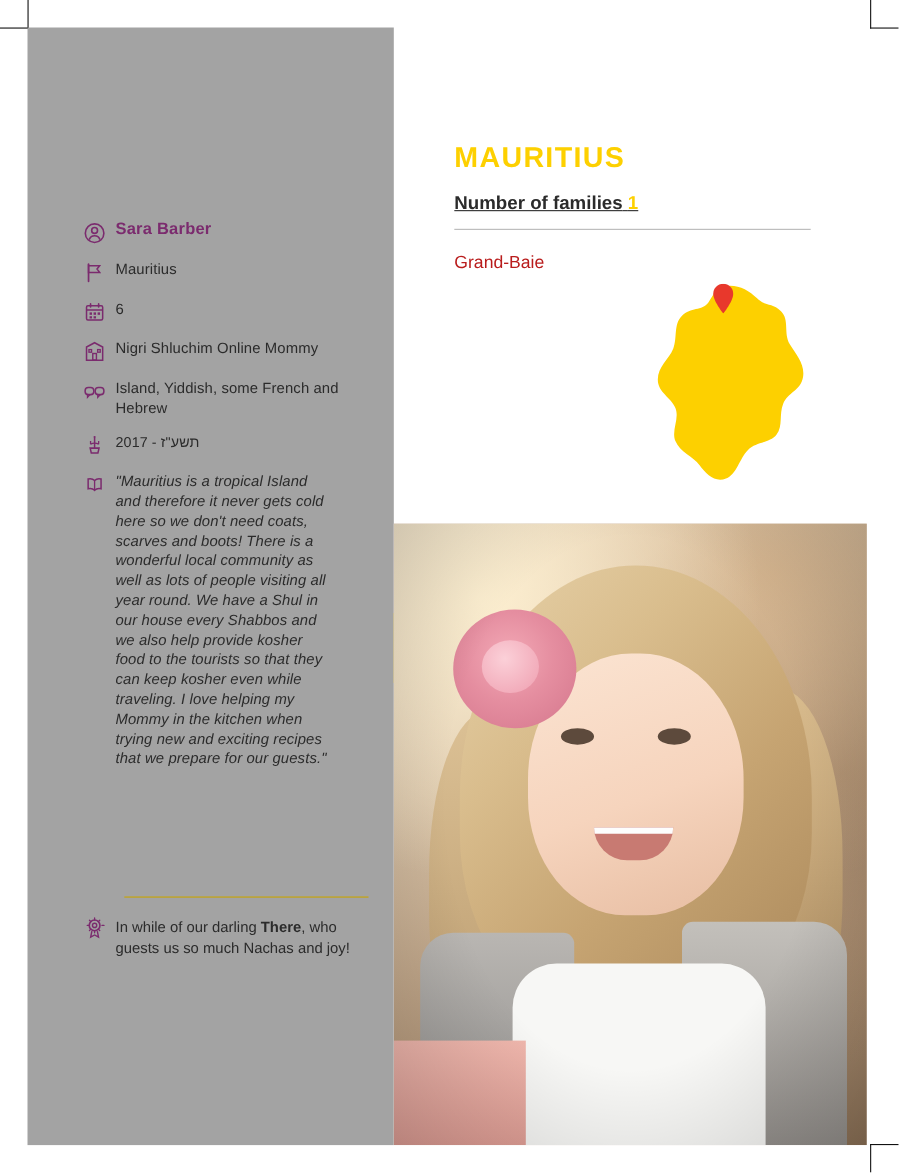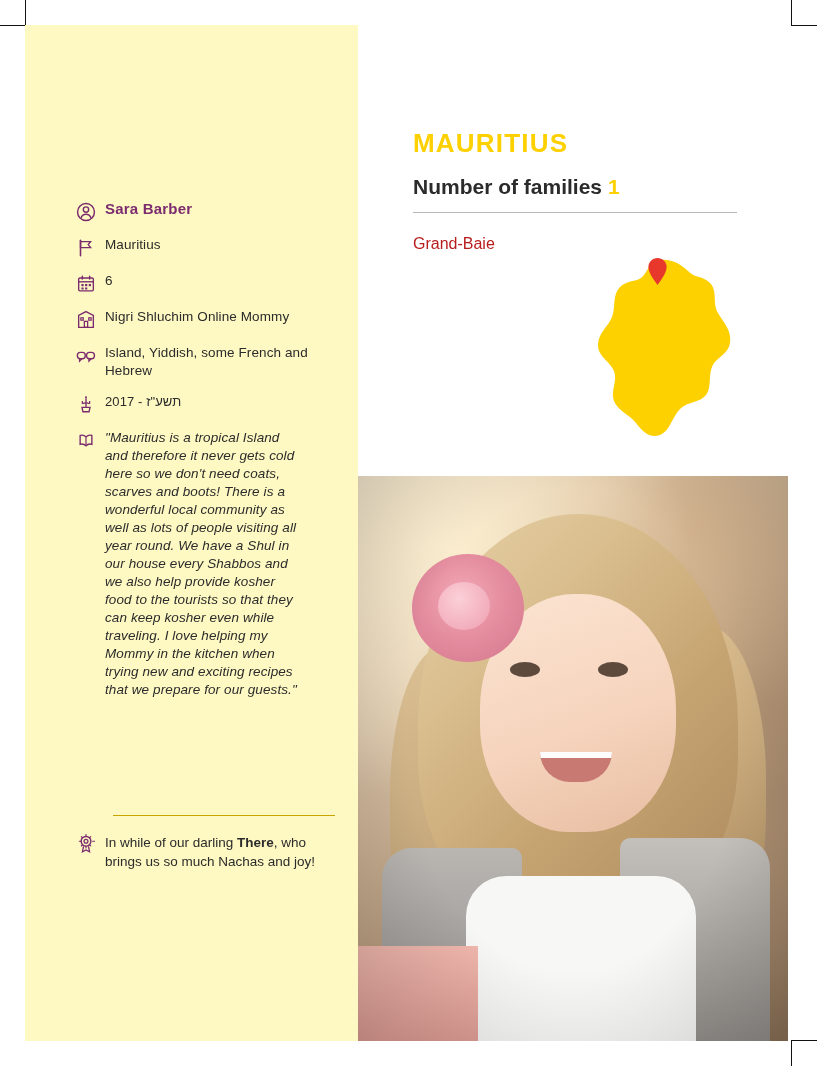--- a/index.html
+++ b/index.html
@@ -23,21 +23,21 @@
   .crop.h { height: 1px; width: 26px; }
   .crop.v { width: 1px; height: 26px; }
 
   
   #sidebar {
     position: absolute;
     left: 25px;
     top: 25px;
     width: 333px;
     height: 1016px;
-    background: #fef9c3;
+    background: #a3a3a3;
   }
 
   .profile {
     position: absolute;
     left: 50px;
     top: 175px;
     width: 260px;
   }
 
   .row {
@@ -127,23 +127,24 @@
   #country-title {
     font-size: 26px;
     font-weight: bold;
     color: #fdd000;
     letter-spacing: 1.2px;
     margin-top: 103px;
   }
 
   #families-line {
     margin-top: 16px;
-    font-size: 21px;
+    font-size: 17px;
     font-weight: bold;
     color: #2b2b2b;
+    text-decoration: underline;
   }
   #families-line .count {
     color: #fdd000;
     font-weight: bold;
   }
 
   #hr {
     margin-top: 13px;
     width: 324px;
     height: 1px;
@@ -417,21 +418,21 @@
 
   <div class="honor">
     <span class="ico">
       <svg width="22" height="22" viewBox="0 0 24 24">
         <circle cx="12" cy="9" r="5.3" fill="none" stroke="#7B2B6E" stroke-width="1.6"></circle>
         <circle cx="12" cy="9" r="2.1" fill="none" stroke="#7B2B6E" stroke-width="1.4"></circle>
         <path d="M12 3.7v-2M12 14.3v2M6.7 9h-2M19.3 9h2M8.3 5.3L6.9 3.9M15.7 5.3l1.4-1.4M8.3 12.7l-1.4 1.4M15.7 12.7l1.4 1.4" stroke="#7B2B6E" stroke-width="1.3" stroke-linecap="round"></path>
         <path d="M9.3 14.6l-1.2 6 3.9-2.1 3.9 2.1-1.2-6" fill="none" stroke="#7B2B6E" stroke-width="1.4"></path>
       </svg>
     </span>
-    <span class="txt"><span>In while of our darling </span><b>There</b><span>, who brings us so much Nachas and joy!</span></span>
+    <span class="txt"><span>In while of our darling </span><b>There</b><span>, who guests us so much Nachas and joy!</span></span>
   </div>
 
 </div>
 
 <div id="arrow"></div>
 
 <div id="right">
   <div id="country-title">MAURITIUS</div>
   <div id="families-line">
     <span>Number of families</span>

